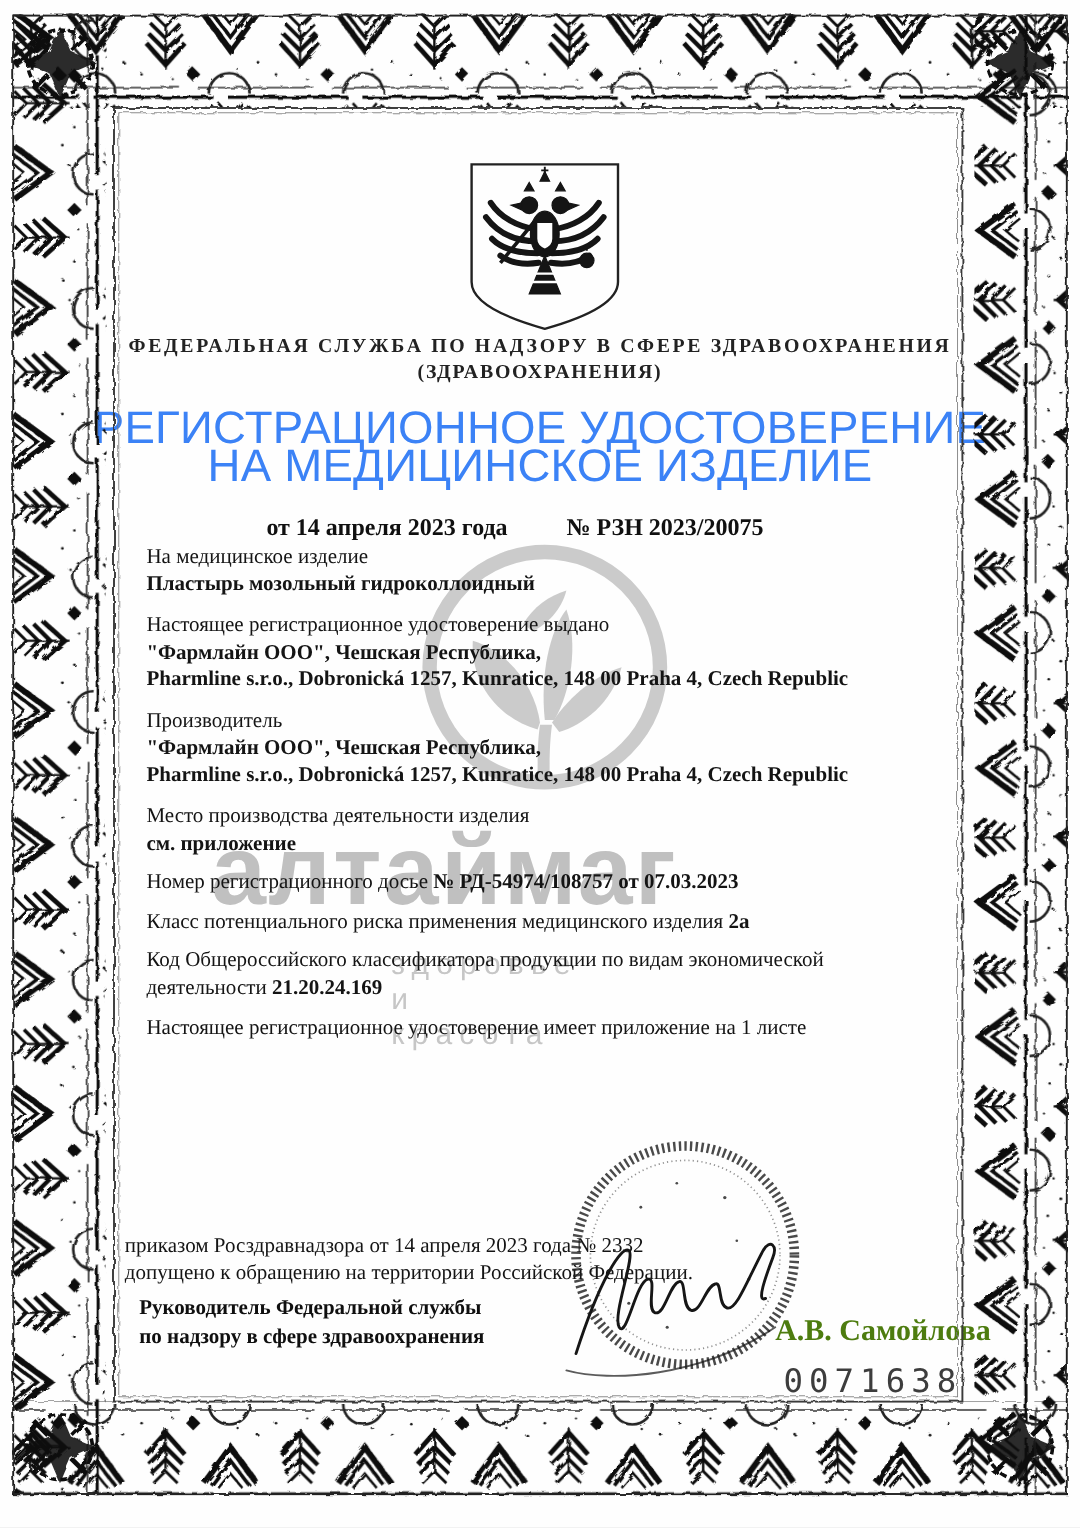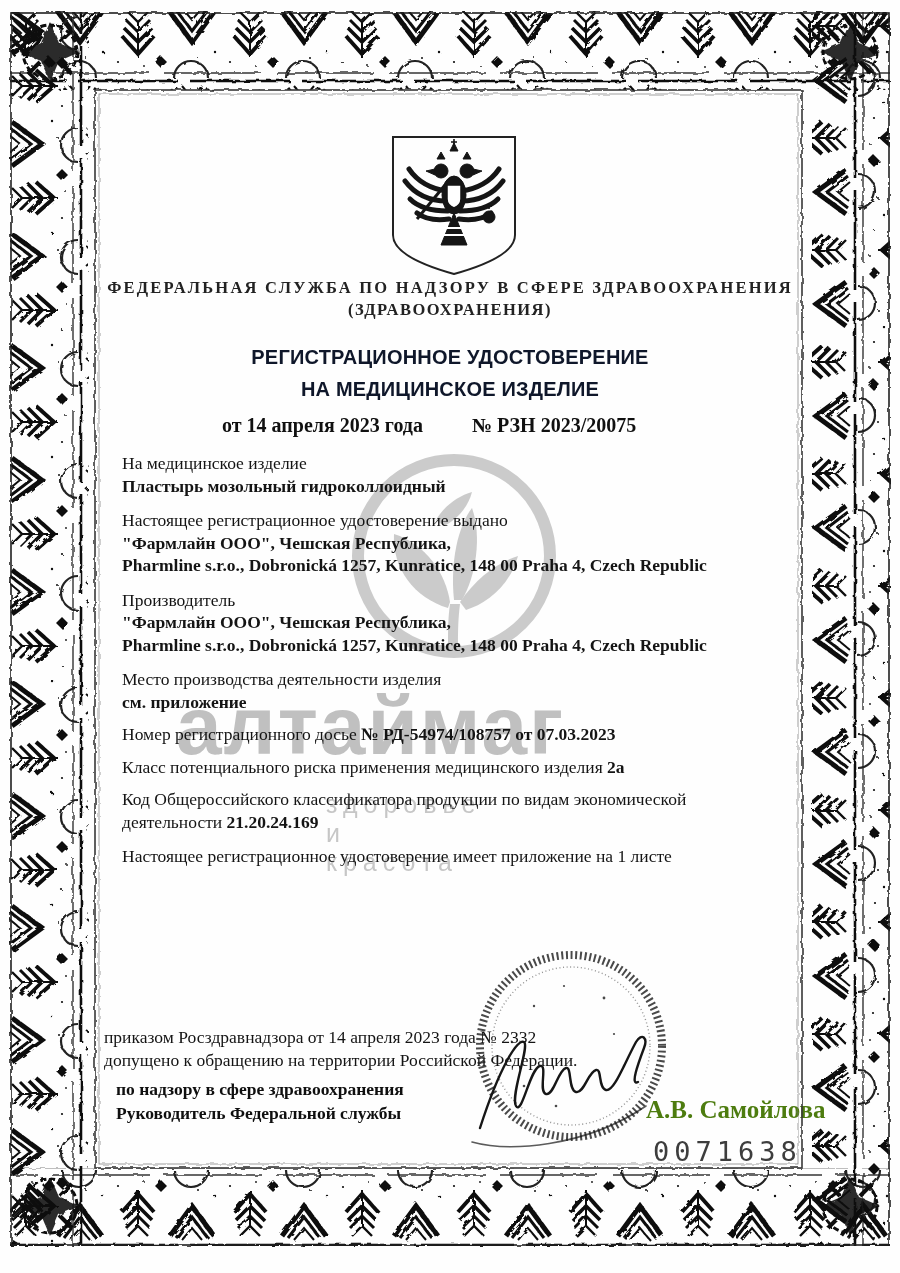--- a/index.html
+++ b/index.html
@@ -11,23 +11,23 @@
   .txt-layer{z-index:2;padding-left:28px;}
   .stamp-layer{z-index:3;}
   .border-layer{z-index:4;pointer-events:none;}
   .noise-layer{z-index:5;pointer-events:none;}
   
   .agency{left:60px;top:278px;width:780px;text-align:center;font-size:16.5px;font-weight:600;
           letter-spacing:2.2px;color:#222;}
   .agency2{left:60px;top:300px;width:780px;text-align:center;font-size:16.5px;font-weight:600;
            letter-spacing:1.5px;color:#222;}
   .doc-title{left:60px;top:341px;width:780px;text-align:center;
-             font-family:"Liberation Sans",sans-serif;font-weight:bold;font-size:20px;
-             line-height:32px;color:#0f172a;letter-spacing:.2px;}
-  .date-line{top:414px;font-size:20px;font-weight:bold;color:#101010;}
+             font-family:"Liberation Sans",sans-serif;font-weight:normal;font-size:38px;
+             line-height:32px;color:#3b82f6;letter-spacing:.2px;}
+  .date-line{top:429px;font-size:20px;font-weight:bold;color:#101010;}
   .date-part{left:222px;}
   .num-part{left:472px;text-align:center;}
   
   .content{left:122px;top:452px;width:668px;font-size:17.5px;line-height:22.5px;}
   .content p{margin:0 0 12px 0;}
   .content p.tight{margin-bottom:10px;}
   .b{font-weight:bold;}
   
   .wm-brand{left:176px;top:686px;font-family:"Liberation Sans",sans-serif;font-weight:bold;
             font-size:82px;color:#a9a9a9;opacity:.72;letter-spacing:2px;line-height:80px;}
@@ -139,22 +139,22 @@
         <span>Настоящее регистрационное удостоверение имеет приложение на 1 листе</span>
       </p>
     </div>
 
     <div class="abs order">
       <div>приказом Росздравнадзора от 14 апреля 2023 года № 2332</div>
       <div>допущено к обращению на территории Российской Федерации.</div>
     </div>
 
     <div class="abs signer">
+      <div>Руководитель Федеральной службы</div>
       <div>по надзору в сфере здравоохранения</div>
-      <div>Руководитель Федеральной службы</div>
     </div>
 
     <div class="abs signer-name">А.В. Самойлова</div>
     <div class="abs serial">0071638</div>
   </div>
 
   <svg class="abs stamp-layer" style="left:464px;top:946px;" width="220" height="215" viewBox="0 0 220 215">
     <g opacity="0.8">
       <circle cx="107" cy="100" r="91" fill="none" stroke="#1d1d1d" stroke-width="8" stroke-dasharray="2 2.7"></circle>
       <circle cx="107" cy="100" r="79" fill="none" stroke="#1d1d1d" stroke-width="1.4" stroke-dasharray="1 2.6" opacity=".6"></circle>

